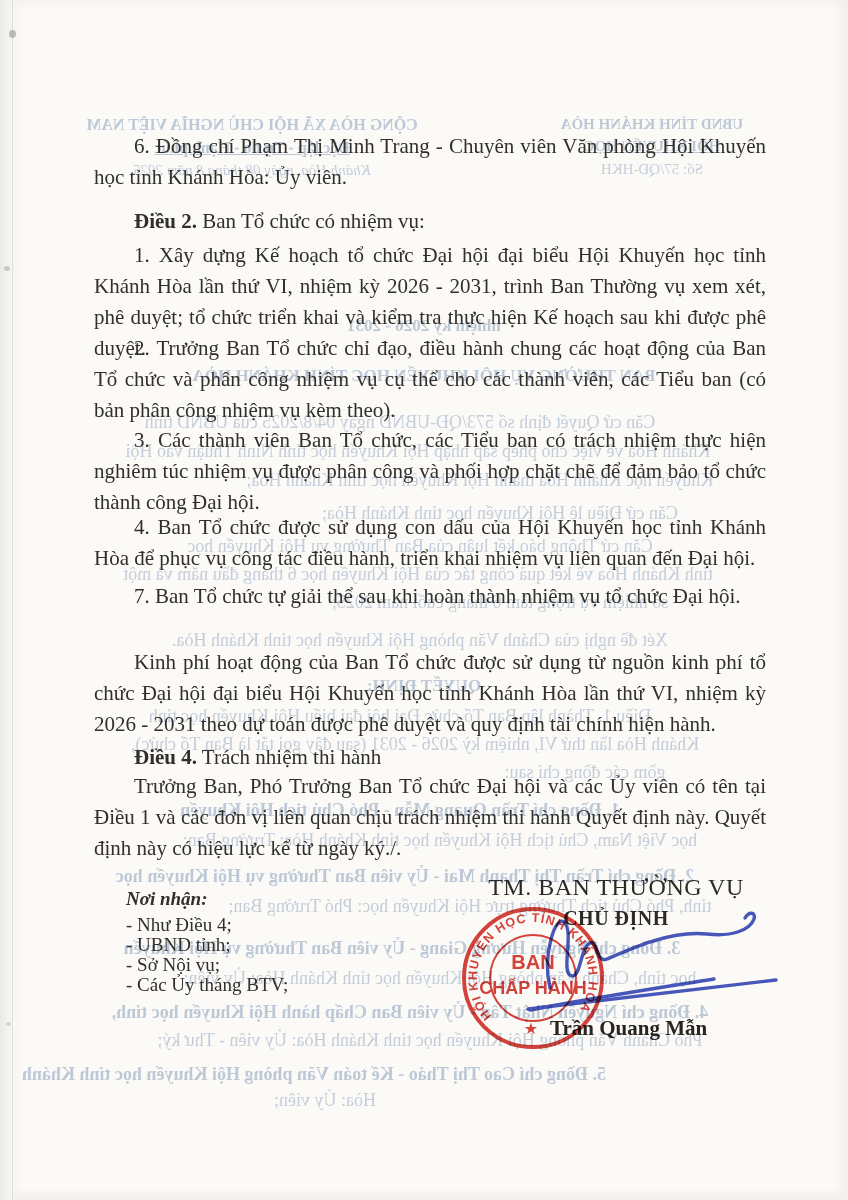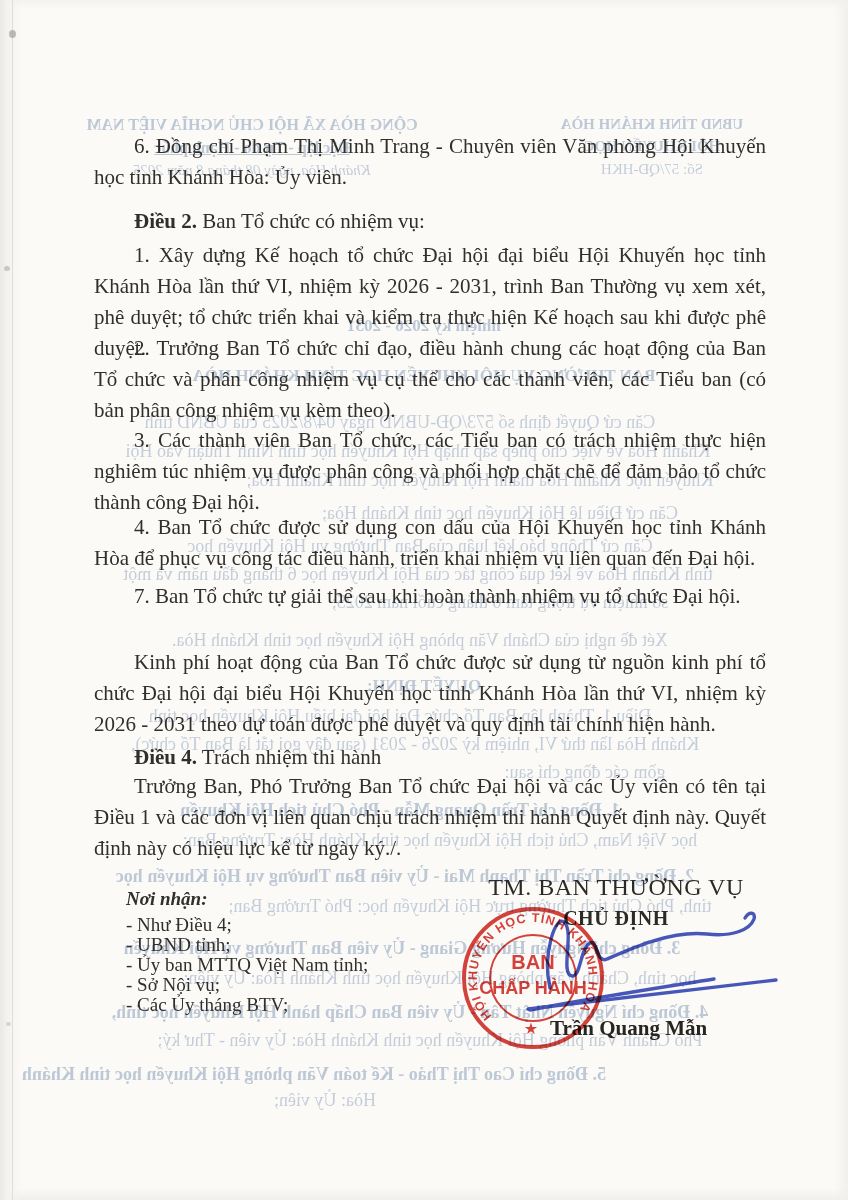--- a/index.html
+++ b/index.html
@@ -105,21 +105,20 @@
   <p style="top:581px"><b></b><span>7. Ban Tổ chức tự giải thể sau khi hoàn thành nhiệm vụ tổ chức Đại hội.</span></p>
   <p style="top:647px"><b></b><span>Kinh phí hoạt động của Ban Tổ chức được sử dụng từ nguồn kinh phí tổ chức Đại hội đại biểu Hội Khuyến học tỉnh Khánh Hòa lần thứ VI, nhiệm kỳ 2026 - 2031 theo dự toán được phê duyệt và quy định tài chính hiện hành.</span></p>
   <p style="top:742px"><b>Điều 4.</b><span> Trách nhiệm thi hành</span></p>
   <p style="top:771px"><b></b><span>Trưởng Ban, Phó Trưởng Ban Tổ chức Đại hội và các Ủy viên có tên tại Điều 1 và các đơn vị liên quan chịu trách nhiệm thi hành Quyết định này. Quyết định này có hiệu lực kể từ ngày ký./.</span></p>
 </div>
 
 <div class="recipients">
   <div class="label">Nơi nhận:</div>
   <div>- Như Điều 4;</div>
   <div>- UBND tỉnh;</div>
-  <div>- Ủy ban MTTQ Việt Nam tỉnh;</div>
   <div>- Sở Nội vụ;</div>
   <div>- Các Ủy tháng BTV;</div>
 </div>
 
 <div class="sig-block">
   <div class="sig-org">TM. BAN THƯỜNG VỤ</div>
   <div class="sig-title">CHỦ ĐỊNH</div>
 </div>
 <div class="signer-name">Trần Quang Mẫn</div>
 

